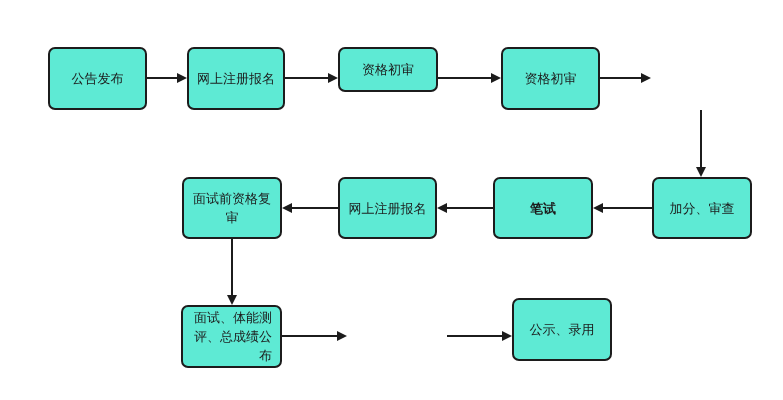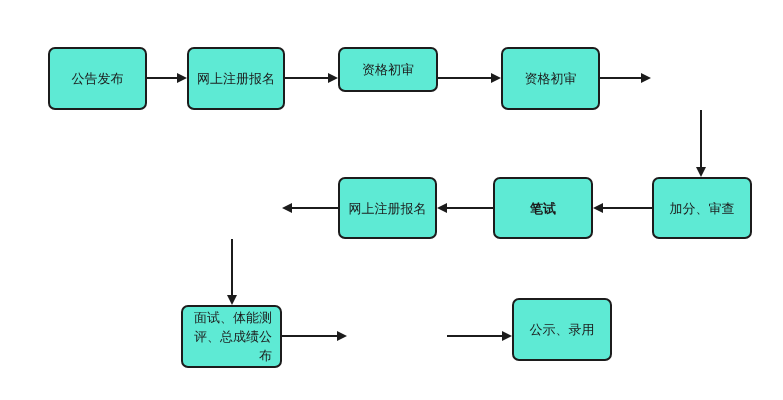--- a/index.html
+++ b/index.html
@@ -63,20 +63,21 @@
 <div class="canvas">
 
   <div class="node" style="left:48px; top:47px; width:99px; height:63px;">公告发布</div>
   <div class="node" style="left:187px; top:47px; width:98px; height:63px;">网上注册报名</div>
   <div class="node" style="left:338px; top:47px; width:100px; height:45px;">资格初审</div>
   <div class="node" style="left:501px; top:47px; width:99px; height:63px;">资格初审</div>
 
   <div class="node" style="left:652px; top:177px; width:100px; height:62px;">加分、审查</div>
   <div class="node" style="left:493px; top:177px; width:100px; height:62px;font-weight:bold;">笔试</div>
   <div class="node" style="left:338px; top:177px; width:99px; height:62px;">网上注册报名</div>
+  <div class="node" style="left:182px; top:177px; width:100px; height:62px;">面试前资格复审</div>
 
   <div class="node" style="left:181px; top:305px; width:101px; height:63px;text-align:right;">面试、体能测评、总成绩公布</div>
   <div class="node" style="left:512px; top:298px; width:100px; height:63px;">公示、录用</div>
 
   <div class="line" style="left:147px; top:77px; width:31px; height:2px;"></div>
   <div class="head-right" style="left:177px; top:73px;"></div>
 
   <div class="line" style="left:285px; top:77px; width:44px; height:2px;"></div>
   <div class="head-right" style="left:328px; top:73px;"></div>
 

